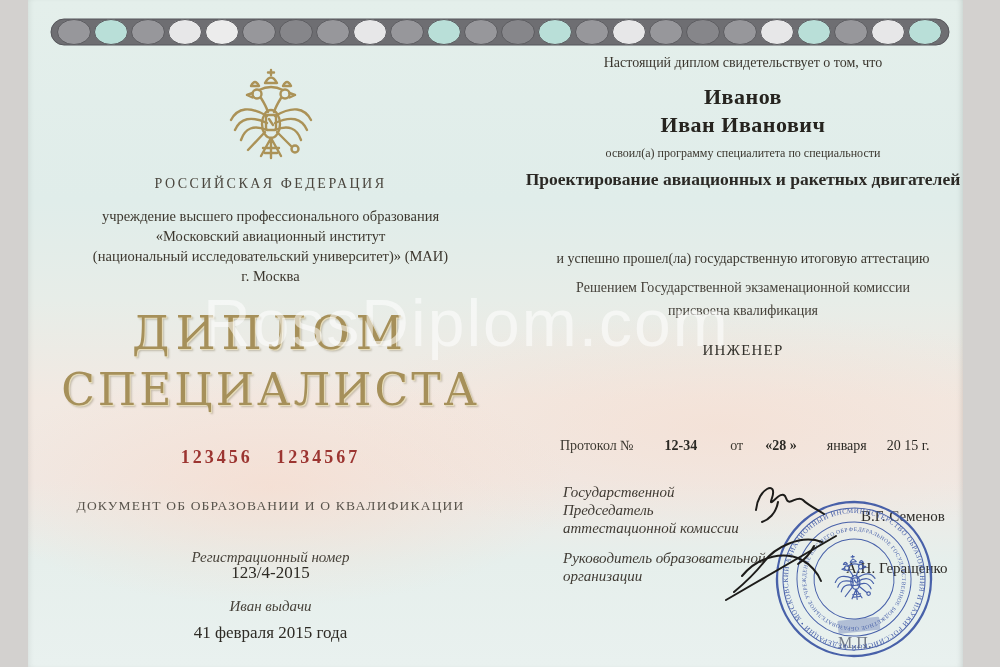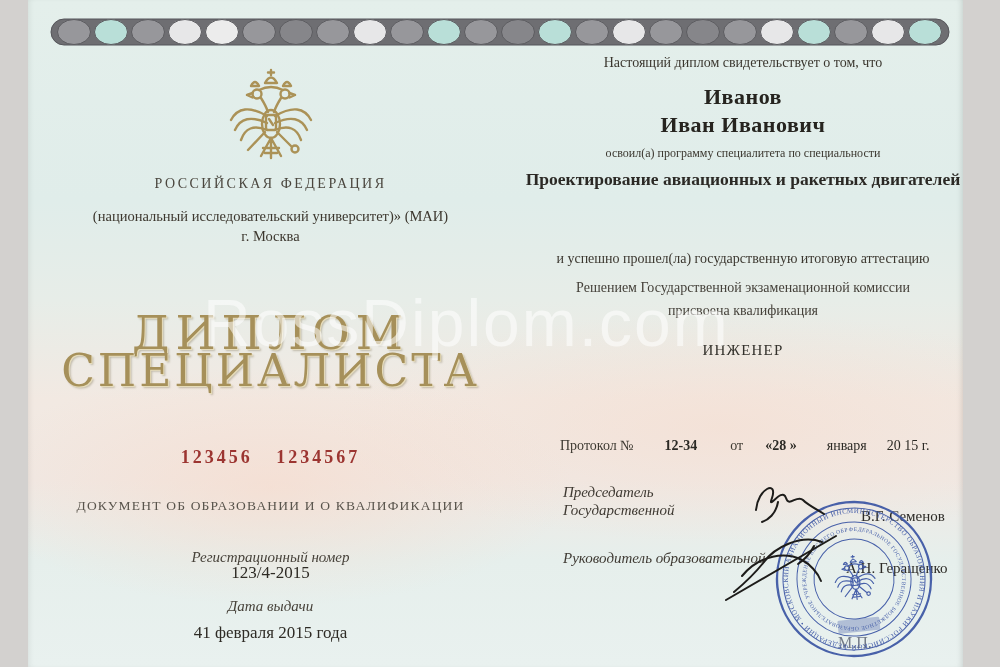--- a/index.html
+++ b/index.html
@@ -13,21 +13,21 @@
     box-shadow: inset -5px 0 7px -5px rgba(0,0,0,0.18), inset 5px 0 7px -5px rgba(0,0,0,0.10);}
   .band{position:absolute;left:22px;top:16px;}
   .left-col{position:absolute;left:20px;top:0;width:445px;}
   .right-col{position:absolute;left:495px;top:0;width:440px;}
   .abs{position:absolute;left:0;right:0;text-align:center;}
   .eagle-wrap{position:absolute;left:0;right:0;top:58px;text-align:center;color:#ab9257;}
   .country{top:176px;font-size:14px;letter-spacing:2.5px;color:#4a463e;}
   .institution{top:206px;font-size:14.5px;line-height:20px;color:#3c372e;}
   .title1{top:306px;font-size:46px;letter-spacing:6px;color:#a6905a;
           font-family:"DejaVu Serif",serif;text-shadow:1px 1px 0 #e6dcba,2px 2px 2px rgba(90,75,35,0.30);}
-  .title2{top:345px;font-size:44px;letter-spacing:3px;color:#a6905a;
+  .title2{top:364px;font-size:44px;letter-spacing:3px;color:#a6905a;
           font-family:"DejaVu Serif",serif;text-shadow:1px 1px 0 #e6dcba,2px 2px 2px rgba(90,75,35,0.30);}
   .serial{top:447px;font-size:18px;letter-spacing:3px;word-spacing:16px;color:#9c3531;font-weight:bold;}
   .doctype{top:498px;font-size:13.5px;letter-spacing:1.2px;color:#59544c;}
   .lbl-italic{font-style:italic;font-size:15px;color:#47423a;}
   .regl{top:538px;margin-top:11px;}
   .regn{top:563px;font-size:17px;color:#2e2b25;}
   .datel{top:598px;}
   .datev{top:623px;font-size:17px;color:#2e2b25;}
   .intro{top:55px;font-size:14px;color:#3b372f;}
   .surname{top:84px;font-size:22px;font-weight:bold;color:#26241f;letter-spacing:0.5px;}
@@ -120,30 +120,32 @@
     </svg>
 
     <div class="left-col">
       <div class="eagle-wrap">
         <svg width="118" height="118">
             <use href="#eagle-sym" width="100" height="100" x="9" y="9"></use>
           </svg>
       </div>
       <div class="abs country">РОССИЙСКАЯ ФЕДЕРАЦИЯ</div>
       <div class="abs institution">
+        <div>учреждение высшего профессионального образования</div>
+        <div>«Московский авиационный институт</div>
         <div>(национальный исследовательский университет)» (МАИ)</div>
         <div>г. Москва</div>
       </div>
       <div class="abs title1">ДИПЛОМ</div>
       <div class="abs title2">СПЕЦИАЛИСТА</div>
       <div class="abs serial">123456 1234567</div>
       <div class="abs doctype">ДОКУМЕНТ ОБ ОБРАЗОВАНИИ И О КВАЛИФИКАЦИИ</div>
       <div class="abs lbl-italic regl">Регистрационный номер</div>
       <div class="abs regn">123/4-2015</div>
-      <div class="abs lbl-italic datel">Дата выдачи</div>
+      <div class="abs lbl-italic datel">Иван выдачи</div>
       <div class="abs datev">41 февраля 2015 года</div>
     </div>
 
     <div class="right-col">
       <div class="abs intro">Настоящий диплом свидетельствует о том, что</div>
       <div class="abs surname">Иванов</div>
       <div class="abs fio">Иван Иванович</div>
       <div class="abs program">освоил(а) программу специалитета по специальности</div>
       <div class="abs specialty">Проектирование авиационных и ракетных двигателей</div>
       <div class="abs attest">и успешно прошел(ла) государственную итоговую аттестацию</div>
@@ -154,25 +156,27 @@
       <div class="protocol">
         <span>Протокол №</span>
         <span class="num">12-34</span>
         <span class="ot">от</span>
         <span class="day">«28 »</span>
         <span class="month">января</span>
         <span class="year">20 15 г.</span>
       </div>
 
       <div class="sigblock chair">
+        <div>Государственной</div>
         <div>Председатель</div>
-        <div>Государственной</div>
+        <div>аттестационной комиссии</div>
       </div>
       <div class="sigblock head">
         <div>Руководитель образовательной</div>
+        <div>организации</div>
       </div>
       <div class="signame sn1">В.Г. Семенов</div>
       <div class="signame sn2">А.Н. Геращенко</div>
       <div class="mp">М.П.</div>
     </div>
 
     <svg class="stamp" viewBox="0 0 162 162">
       <defs>
         <path id="ringOuter" d="M81,15 a66,66 0 1,1 -0.01,0"></path>
         <path id="ringInner" d="M81,33 a48,48 0 1,1 -0.01,0"></path>

